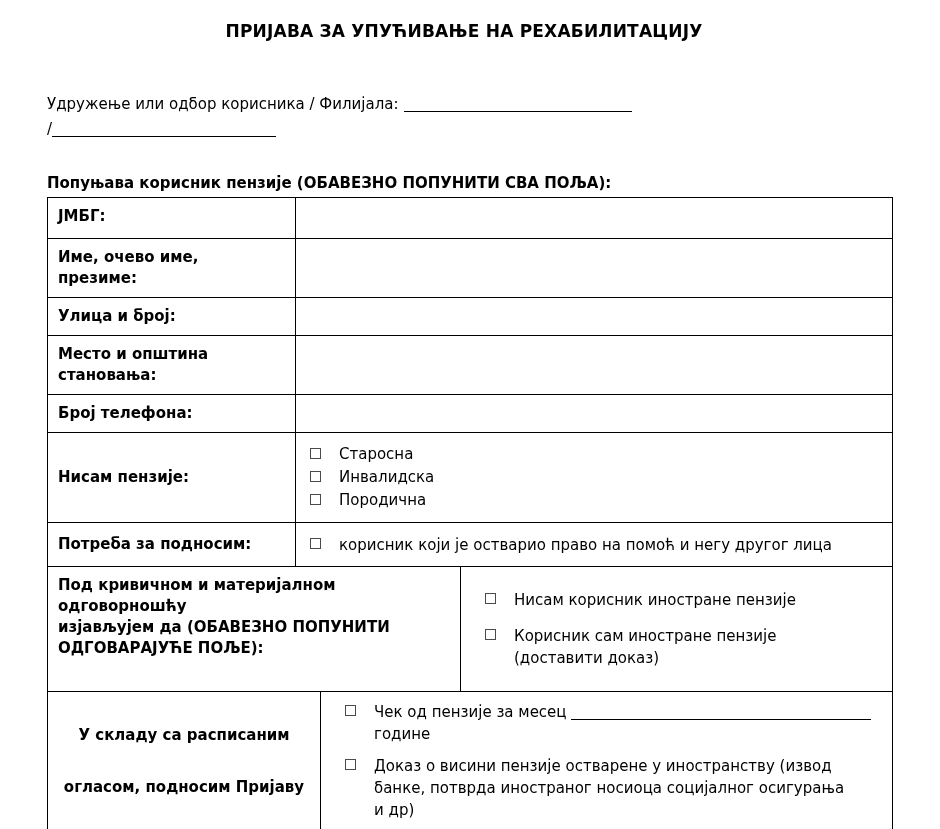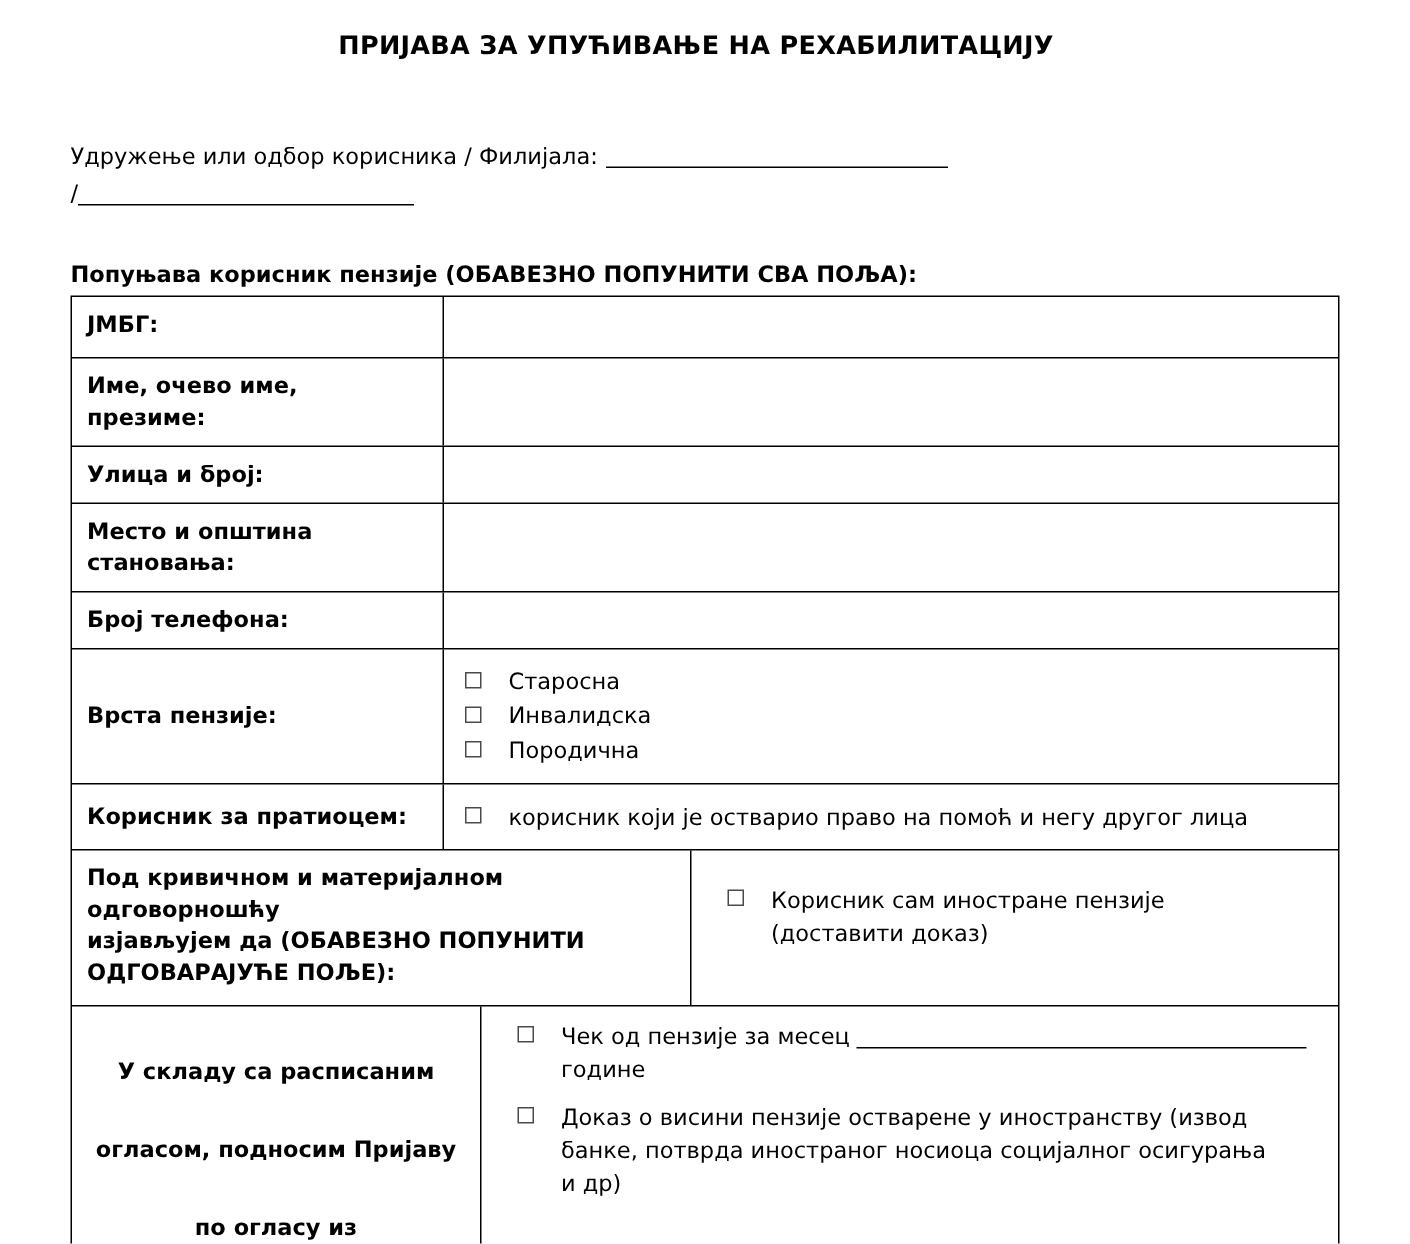--- a/index.html
+++ b/index.html
@@ -100,53 +100,57 @@
 становања:</div>
       <div class="cell value"></div>
     </div>
 
     <div class="trow r5">
       <div class="cell label w1">Број телефона:</div>
       <div class="cell value"></div>
     </div>
 
     <div class="trow r6">
-      <div class="cell label w1 vcenter">Врста пензије:</div>
+      <div class="cell label w1 vcenter">Нисам пензије:</div>
       <div class="cell value pension-opts">
         <div class="opt">
           <span class="cb"></span>
           <span class="opt-text">Старосна</span>
         </div>
         <div class="opt">
           <span class="cb"></span>
           <span class="opt-text">Инвалидска</span>
         </div>
         <div class="opt">
           <span class="cb"></span>
           <span class="opt-text">Породична</span>
         </div>
       </div>
     </div>
 
     <div class="trow r7">
-      <div class="cell label w1 vcenter">Корисник за пратиоцем:</div>
+      <div class="cell label w1 vcenter">Потреба за подносим:</div>
       <div class="cell value escort-value">
         <div class="opt">
           <span class="cb"></span>
           <span class="opt-text">корисник који је остварио право на помоћ и негу другог лица</span>
         </div>
       </div>
     </div>
 
     <div class="trow r8">
       <div class="cell label w2">Под кривичном и материјалном
 одговорношћу
 изјављујем да  (ОБАВЕЗНО ПОПУНИТИ
 ОДГОВАРАЈУЋЕ ПОЉЕ):</div>
       <div class="cell value decl-opts">
+        <div class="opt">
+          <span class="cb"></span>
+          <span class="opt-text">Нисам корисник иностране пензије</span>
+        </div>
         <div class="opt">
           <span class="cb"></span>
           <span class="opt-text pre">Корисник сам иностране пензије
 (доставити доказ)</span>
         </div>
       </div>
     </div>
 
     <div class="trow r9">
       <div class="cell label w3 statement">

